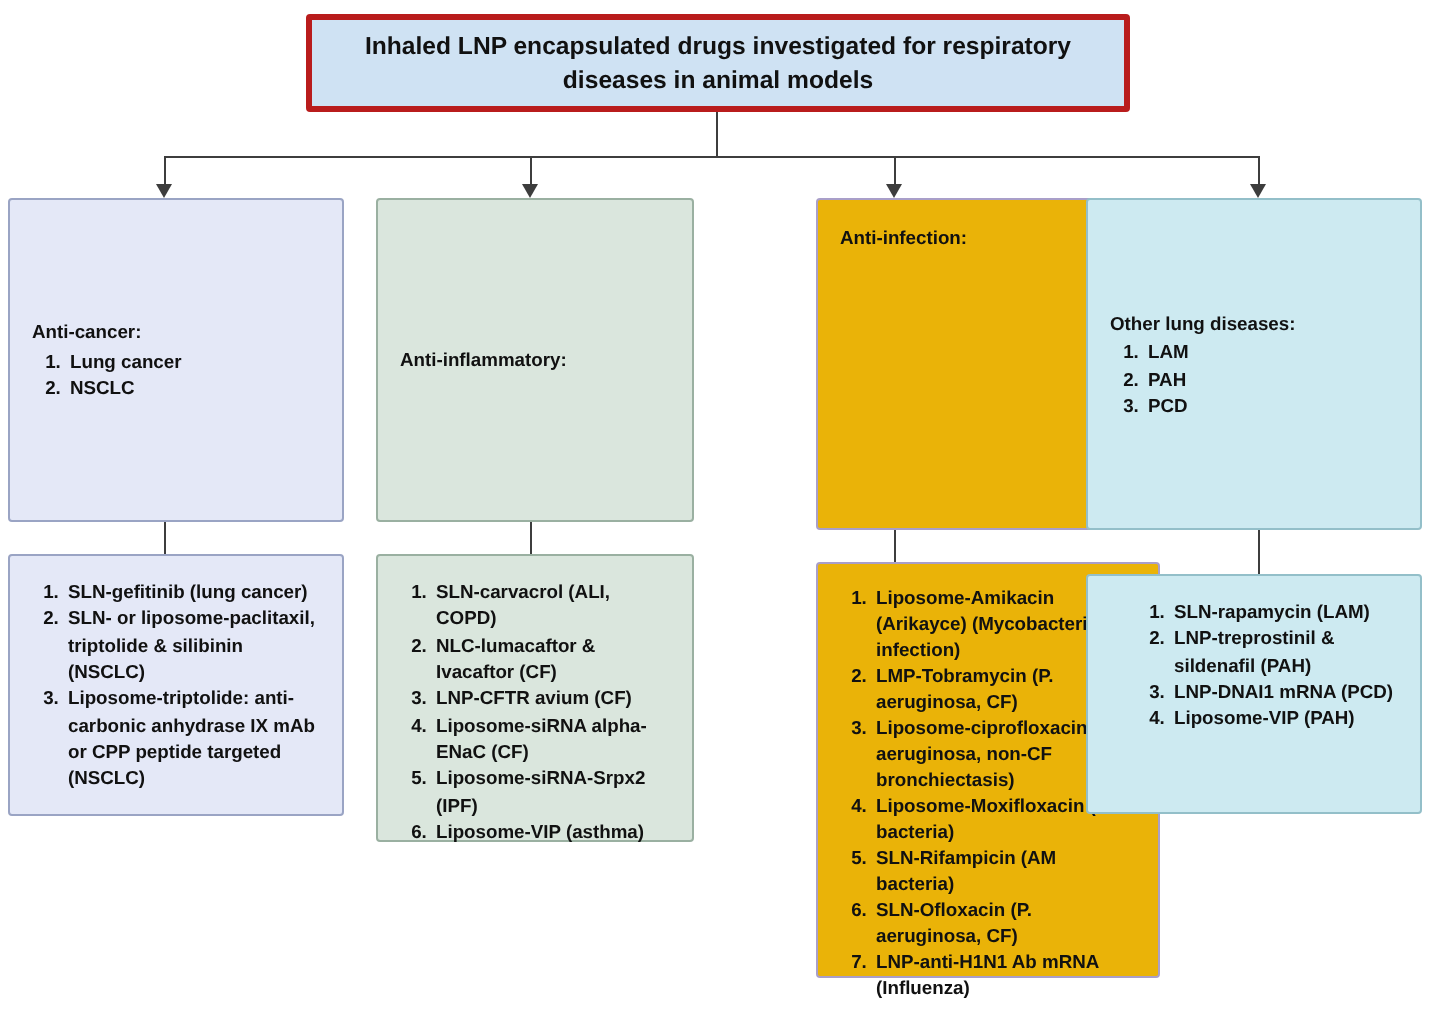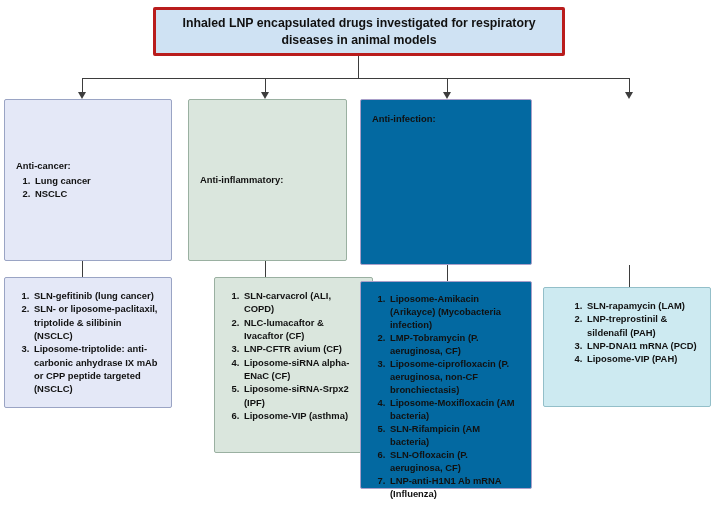--- a/index.html
+++ b/index.html
@@ -43,21 +43,21 @@
   ol.lst{
     margin:0;padding:0 0 0 17px;
     font-size:9.4px;font-weight:bold;color:#111;line-height:1.42;
   }
   ol.lst li{ margin:0; padding-left:2px; }
   ol.lst.tight li{ line-height:1.38; }
 
   
   .c1{ background:#e4e8f7; border-color:#9aa4c4; }
   .c2{ background:#dae6dd; border-color:#9ab0a1; }
-  .c3{ background:#0369a1; border-color:#a99fc9; }
+  .c3{ background:#eab308; border-color:#a99fc9;margin-left:48px; }
   .c4{ background:#cdeaf1; border-color:#93bfc9; }
 
   
   .ln{ position:absolute; background:#3d3d3d; }
   .vl{ width:1px; }
   .hl{ height:1px; }
   .arrow{
     position:absolute;width:0;height:0;
     border-left:4px solid transparent;
     border-right:4px solid transparent;
@@ -110,21 +110,21 @@
       <li>Liposome-triptolide: anti-carbonic anhydrase IX mAb or CPP peptide targeted (NSCLC)</li>
     </ol>
   </div>
 
   <div class="box col-top c2" style="left:188px;top:99px;width:159px;height:162px;">
     <div>
       <div class="cat-title">Anti-inflammatory:</div>
     </div>
   </div>
 
-  <div class="box col-bot c2" style="left:188px;top:277px;width:159px;height:176px;margin-left:26px;">
+  <div class="box col-bot c2" style="left:188px;top:277px;width:159px;height:144px;">
     <ol class="lst">
       <li>SLN-carvacrol (ALI, COPD)</li>
       <li>NLC-lumacaftor &amp; Ivacaftor (CF)</li>
       <li>LNP-CFTR avium (CF)</li>
       <li>Liposome-siRNA alpha-ENaC (CF)</li>
       <li>Liposome-siRNA-Srpx2 (IPF)</li>
       <li>Liposome-VIP (asthma)</li>
     </ol>
   </div>
 
@@ -139,20 +139,30 @@
       <li>Liposome-Amikacin (Arikayce) (Mycobacteria infection)</li>
       <li>LMP-Tobramycin (P. aeruginosa, CF)</li>
       <li>Liposome-ciprofloxacin (P. aeruginosa, non-CF bronchiectasis)</li>
       <li>Liposome-Moxifloxacin (AM bacteria)</li>
       <li>SLN-Rifampicin (AM bacteria)</li>
       <li>SLN-Ofloxacin (P. aeruginosa, CF)</li>
       <li>LNP-anti-H1N1 Ab mRNA (Influenza)</li>
     </ol>
   </div>
 
+  <div class="box col-top c4" style="left:543px;top:99px;width:168px;height:166px;">
+    <div>
+      <div class="cat-title">Other lung diseases:</div>
+      <ol class="lst">
+        <li>LAM</li>
+        <li>PAH</li>
+        <li>PCD</li>
+      </ol>
+    </div>
+  </div>
 
   <div class="box col-bot c4" style="left:543px;top:287px;width:168px;height:120px;padding-left:24px;">
     <ol class="lst">
       <li>SLN-rapamycin (LAM)</li>
       <li>LNP-treprostinil &amp; sildenafil (PAH)</li>
       <li>LNP-DNAI1 mRNA (PCD)</li>
       <li>Liposome-VIP (PAH)</li>
     </ol>
   </div>
 

